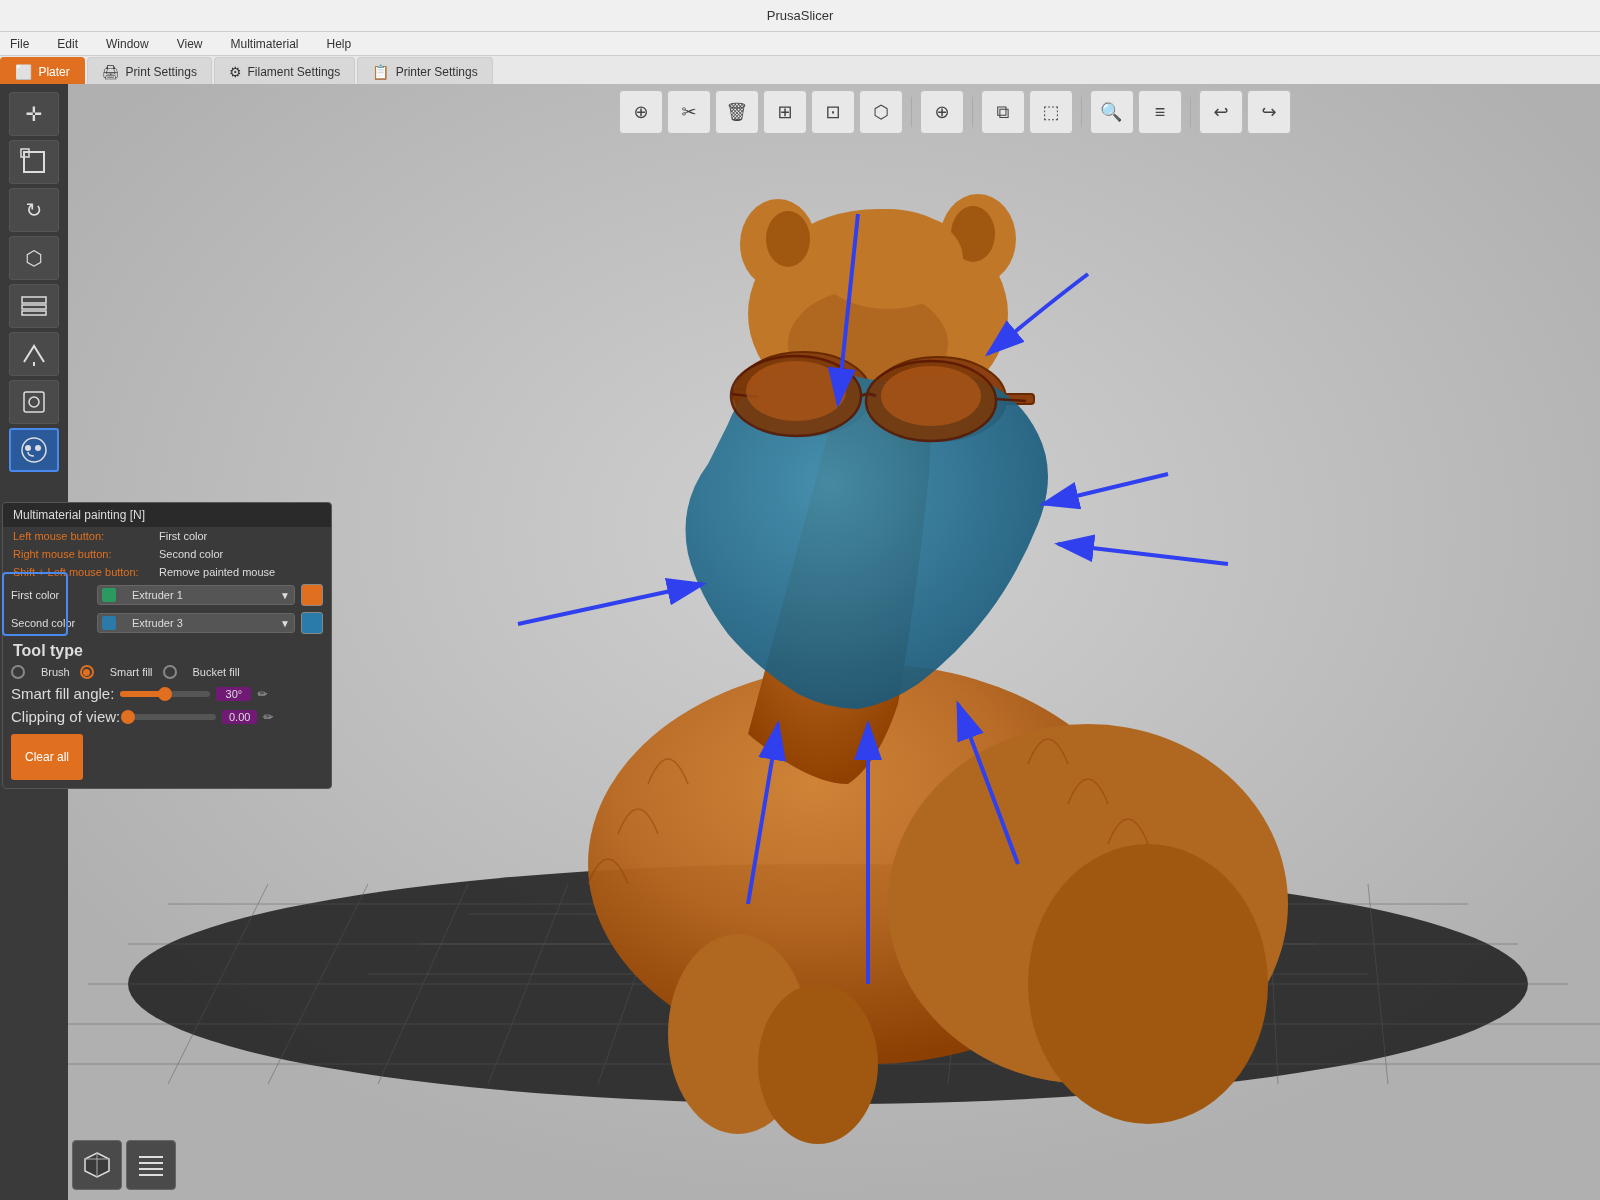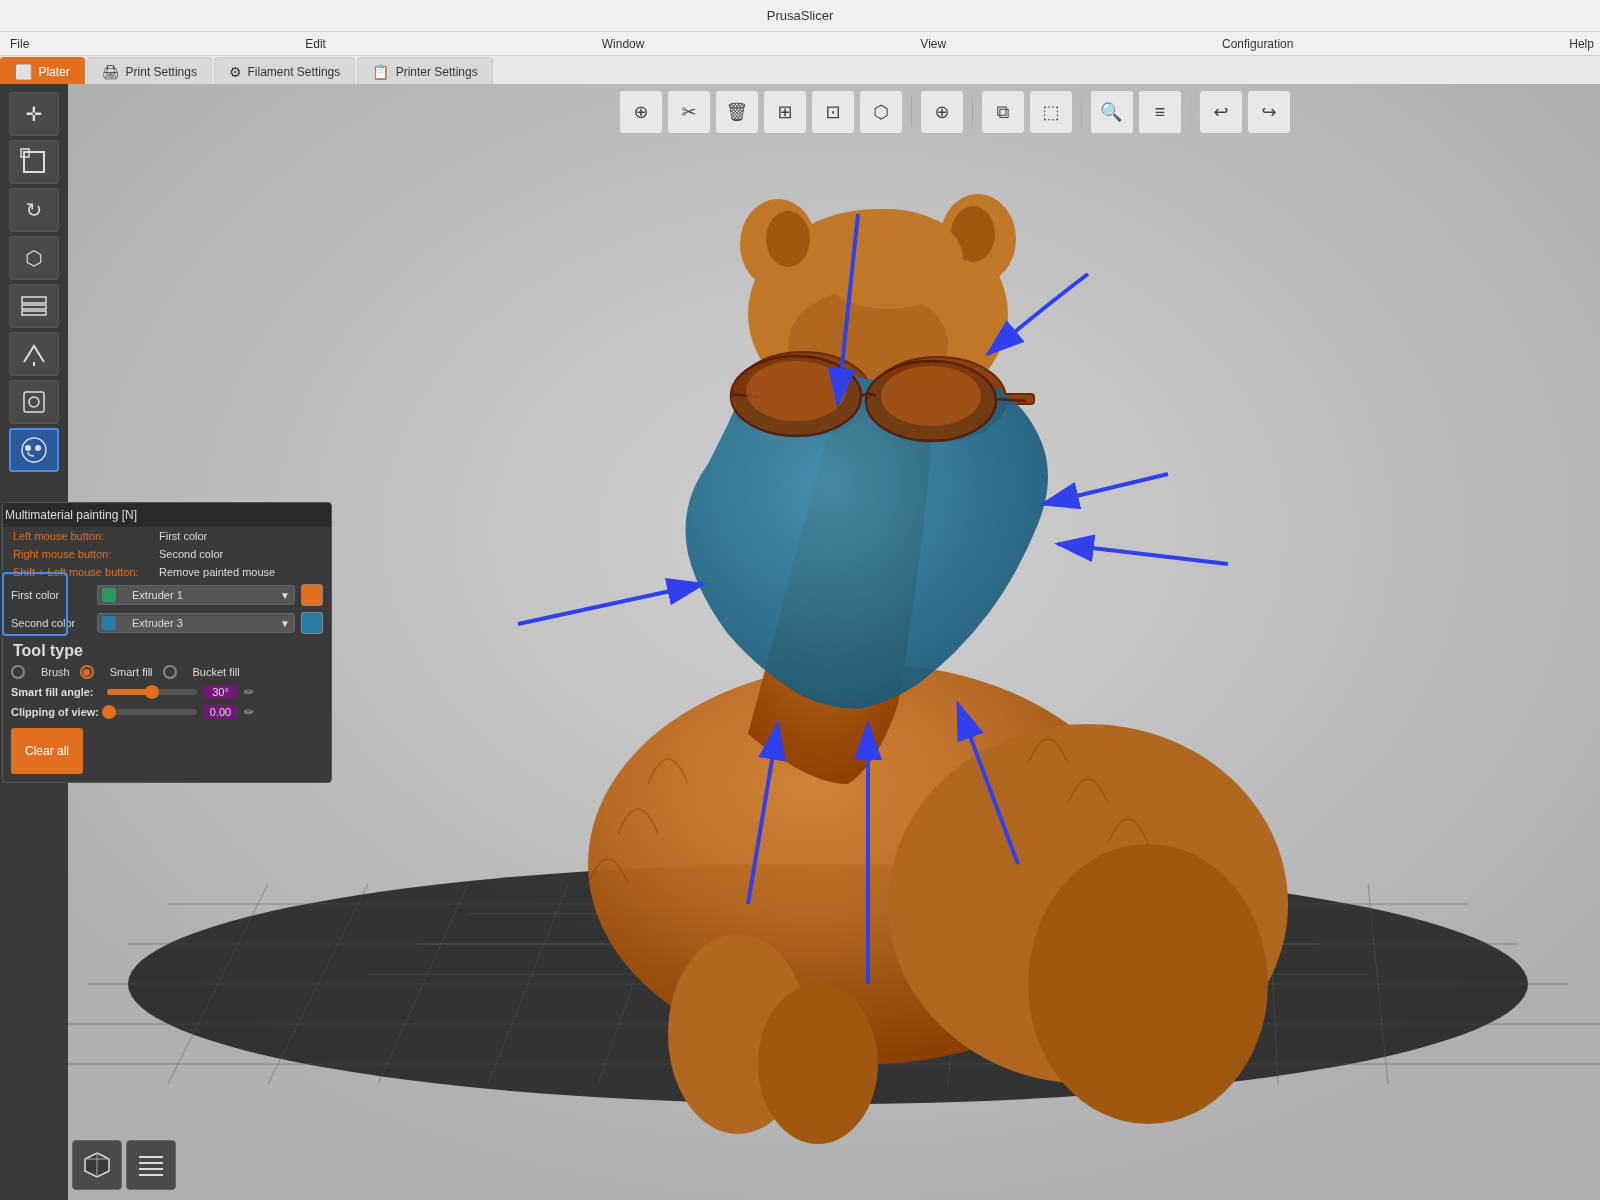--- a/index.html
+++ b/index.html
@@ -32,23 +32,22 @@
 
     
     #menubar {
       width: 100%;
       height: 24px;
       background: #f0f0f0;
       display: flex;
       align-items: center;
       border-bottom: 1px solid #ccc;
       padding-left: 4px;
-      gap: 6px;
+      gap: 16px;
       z-index: 100;
-      justify-content: space-between;
     }
     .menu-item {
       font-size: 12px;
       color: #333;
       cursor: pointer;
       padding: 2px 6px;
     }
 
     
     #tabbar {
@@ -176,21 +175,21 @@
       width: 330px;
       background: #3a3a3a;
       border: 1px solid #555;
       border-radius: 4px;
       z-index: 200;
       color: #ddd;
       font-size: 12px;
     }
     #paint-panel-title {
       background: #2a2a2a;
-      padding: 5px 2px;
+      padding: 5px 10px;
       font-size: 12px;
       color: #ddd;
       border-radius: 4px 4px 0 0;
     }
     .panel-row {
       display: flex;
       align-items: center;
       padding: 3px 10px;
       gap: 6px;
     }
@@ -288,23 +287,22 @@
 
     
     .slider-row {
       display: flex;
       align-items: center;
       padding: 3px 8px;
       gap: 6px;
     }
     .slider-label {
       color: #ddd;
-      font-size: 11px;
+      font-size: 15px;
       min-width: 90px;
-      font-weight: bold;
     }
     .slider-track {
       flex: 1;
       height: 6px;
       background: #555;
       border-radius: 3px;
       position: relative;
       max-width: 90px;
     }
     .slider-fill {
@@ -392,21 +390,21 @@
 
 <div id="titlebar">
   <span>PrusaSlicer</span>
 </div>
 
 <div id="menubar">
   <span class="menu-item">File</span>
   <span class="menu-item">Edit</span>
   <span class="menu-item">Window</span>
   <span class="menu-item">View</span>
-  <span class="menu-item">Configuration</span>
+  <span class="menu-item">Multimaterial</span>
   <span class="menu-item">Help</span>
 </div>
 
 <div id="tabbar">
   <div class="tab active">
     <span class="tab-icon">⬜</span>
     <span>Plater</span>
   </div>
   <div class="tab">
     <span class="tab-icon">🖨</span>

